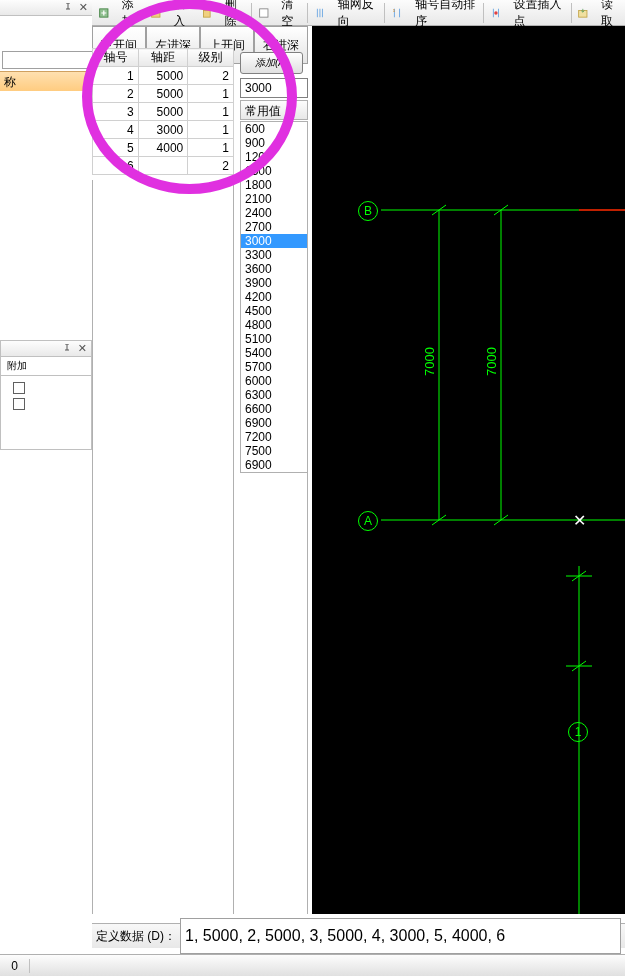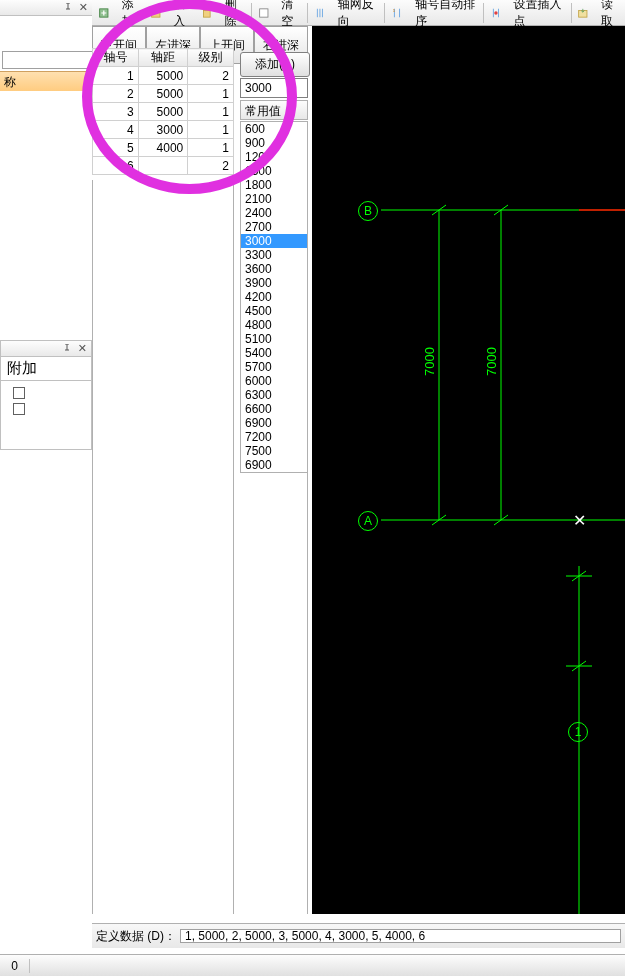--- a/index.html
+++ b/index.html
@@ -25,43 +25,43 @@
     .tabs-row { position: absolute; left: 92px; top: 26px; height: 38px; display: flex; }
     .tab-btn { border: 1px solid #a0a0a0; background: linear-gradient(#fff,#e5e5e5); font-size: 12px; padding: 2px 8px; cursor: pointer; }
     .tab-btn.active { background: linear-gradient(#fff,#f0f0f0); }
 
     .axis-table { position: absolute; left: 92px; top: 48px; width: 142px; border: 1px solid #b0b0b0; border-collapse: collapse; font-size: 12px; background: #fff; }
     .axis-table th, .axis-table td { border: 1px solid #d0d0d0; height: 18px; padding: 0 4px; }
     .axis-table th { background: linear-gradient(#fdfdfd,#e8e8e8); font-weight: normal; }
     .axis-table td { text-align: right; }
 
     .add-btn-row { position: absolute; left: 240px; top: 52px; }
-    .add-btn { border: 1px solid #808080; background: linear-gradient(#fff,#e0e0e0); font-size: 12px; padding: 3px 14px; border-radius: 3px; cursor: pointer; }
+    .add-btn { border: 1px solid #808080; background: linear-gradient(#fff,#e0e0e0); font-size: 10px; padding: 3px 14px; border-radius: 3px; cursor: pointer; font-style: italic; }
 
     .value-input { position: absolute; left: 240px; top: 78px; width: 68px; height: 20px; border: 1px solid #808080; font-size: 12px; padding: 0 4px; }
 
     .common-label { position: absolute; left: 240px; top: 100px; width: 68px; height: 20px; font-size: 12px; padding: 2px 4px; background: linear-gradient(#fdfdfd,#e8e8e8); border: 1px solid #b0b0b0; }
 
     .value-list { position: absolute; left: 240px; top: 121px; width: 68px; border: 1px solid #b0b0b0; background: #fff; font-size: 12px; max-height: 352px; overflow: hidden; }
     .value-item { padding: 0 4px; height: 14px; line-height: 14px; cursor: pointer; }
     .value-item.selected { background: #3399ff; color: #fff; }
 
     .table-blank { position: absolute; left: 92px; top: 180px; width: 142px; bottom: 62px; background: #fff; border-right: 1px solid #b0b0b0; border-left: 1px solid #b0b0b0; }
     .value-blank { position: absolute; left: 240px; top: 473px; width: 68px; bottom: 62px; background: #fff; border-right: 1px solid #b0b0b0; }
 
     .cad-canvas { position: absolute; left: 312px; top: 26px; right: 0; bottom: 62px; background: #000; }
 
     .left-bottom-panel { position: absolute; left: 0; top: 340px; width: 92px; height: 110px; background: #fff; border: 1px solid #c0c0c0; }
     .left-bottom-controls { height: 16px; background: linear-gradient(#fdfdfd,#e9e9e9); display: flex; justify-content: flex-end; align-items: center; gap: 6px; padding-right: 4px; border-bottom: 1px solid #c0c0c0; }
-    .attach-label { font-size: 15px; padding: 2px 6px; }
+    .attach-label { font-size: 10px; padding: 2px 6px; }
     .checkbox-col { padding: 2px 4px; }
     .checkbox-item { width: 12px; height: 12px; border: 1px solid #606060; background: #fff; margin: 4px 0 4px 8px; cursor: pointer; }
 
     .definition-row { position: absolute; left: 92px; right: 0; bottom: 28px; height: 24px; background: linear-gradient(#f8f8f8,#e8e8e8); border-top: 1px solid #b0b0b0; display: flex; align-items: center; padding: 12px 4px; gap: 4px; font-size: 12px; }
-    .def-input { flex: 1; border: 1px solid #a0a0a0; height: 14px; font-size: 12px; padding: 0 4px; }
+    .def-input { flex: 1; border: 1px solid #a0a0a0; height: 36px; font-size: 16px; padding: 0 4px; }
 
     .status-bar { position: absolute; left: 0; right: 0; bottom: 0; height: 22px; background: linear-gradient(#fdfdfd,#e0e0e0); border-top: 1px solid #b0b0b0; display: flex; align-items: center; font-size: 12px; }
     .status-cell { border-right: 1px solid #c0c0c0; padding: 0 8px; }
 
     .highlight-circle { position: absolute; left: 82px; top: -1px; width: 215px; height: 195px; border: 10px solid #e030e0; border-radius: 50%; pointer-events: none; z-index: 100; }
 
     .axis-marker { position: absolute; width: 20px; height: 20px; border: 1.5px solid #00ff00; border-radius: 50%; color: #00ff00; font-size: 12px; display: flex; align-items: center; justify-content: center; }
     .red-line { stroke: #ff0000; }
     .green-line { stroke: #00ff00; }
     .dim-text { fill: #00ff00; font-size: 13px; font-family: Arial; }

